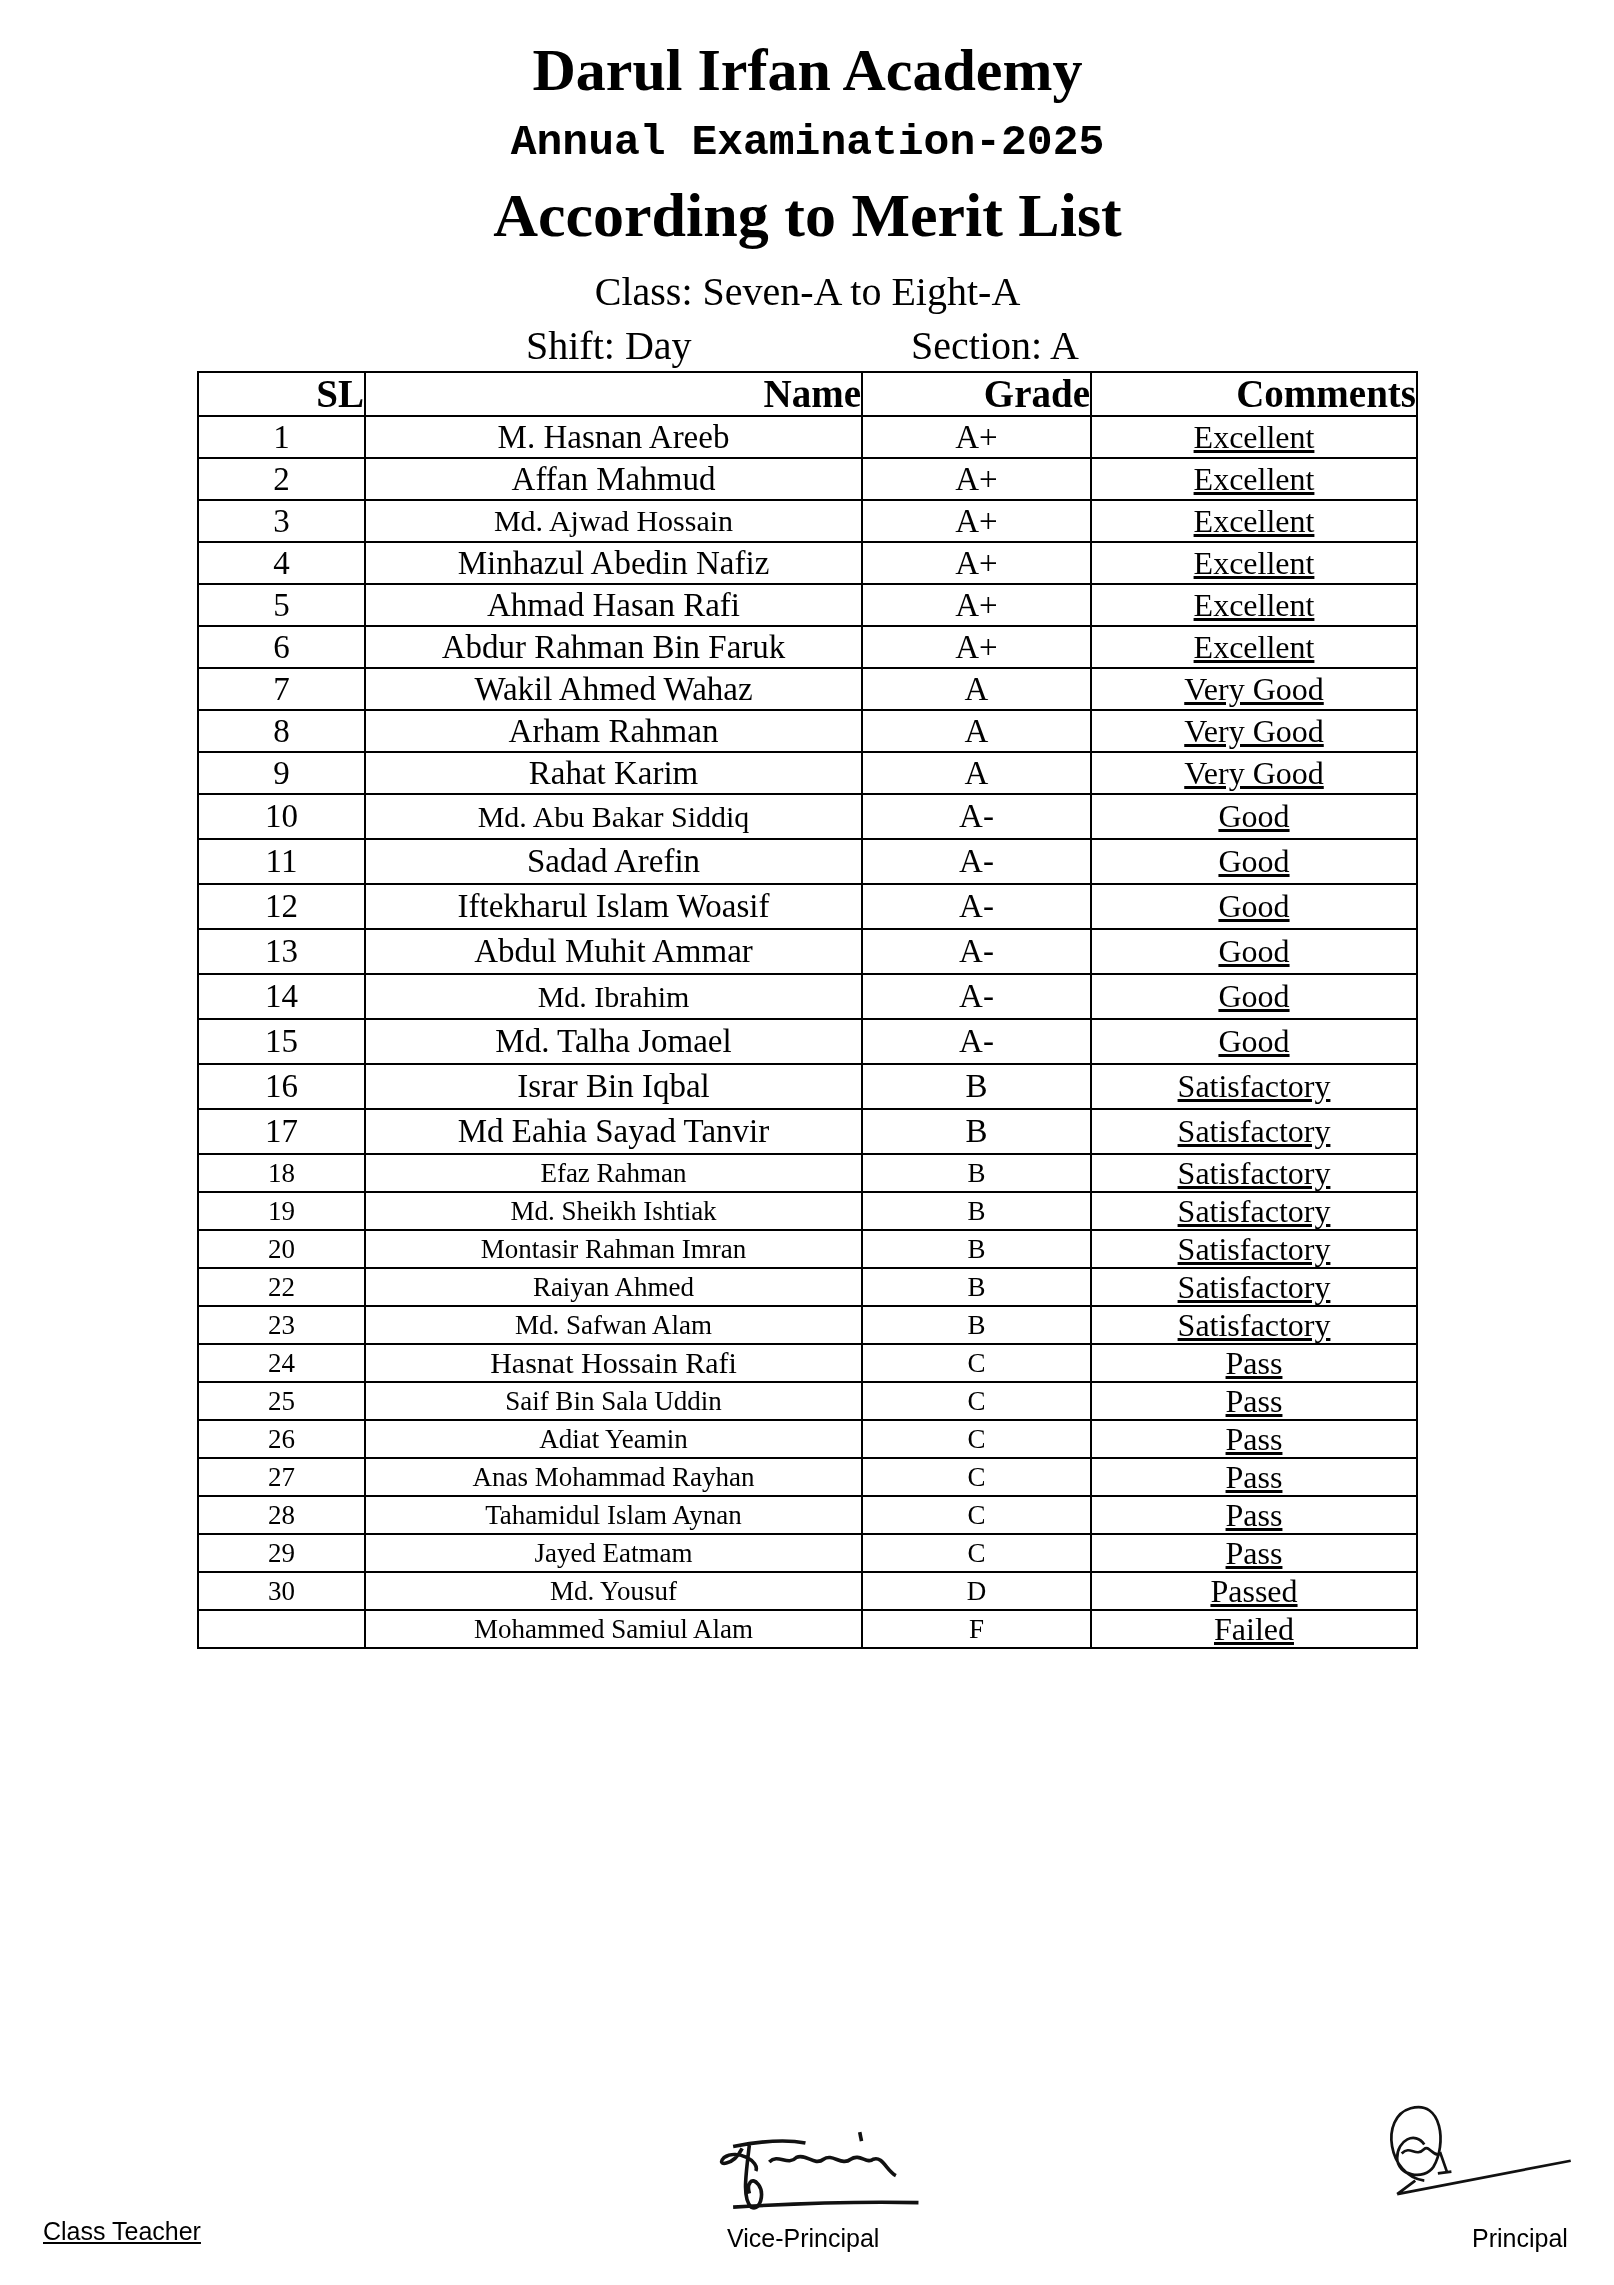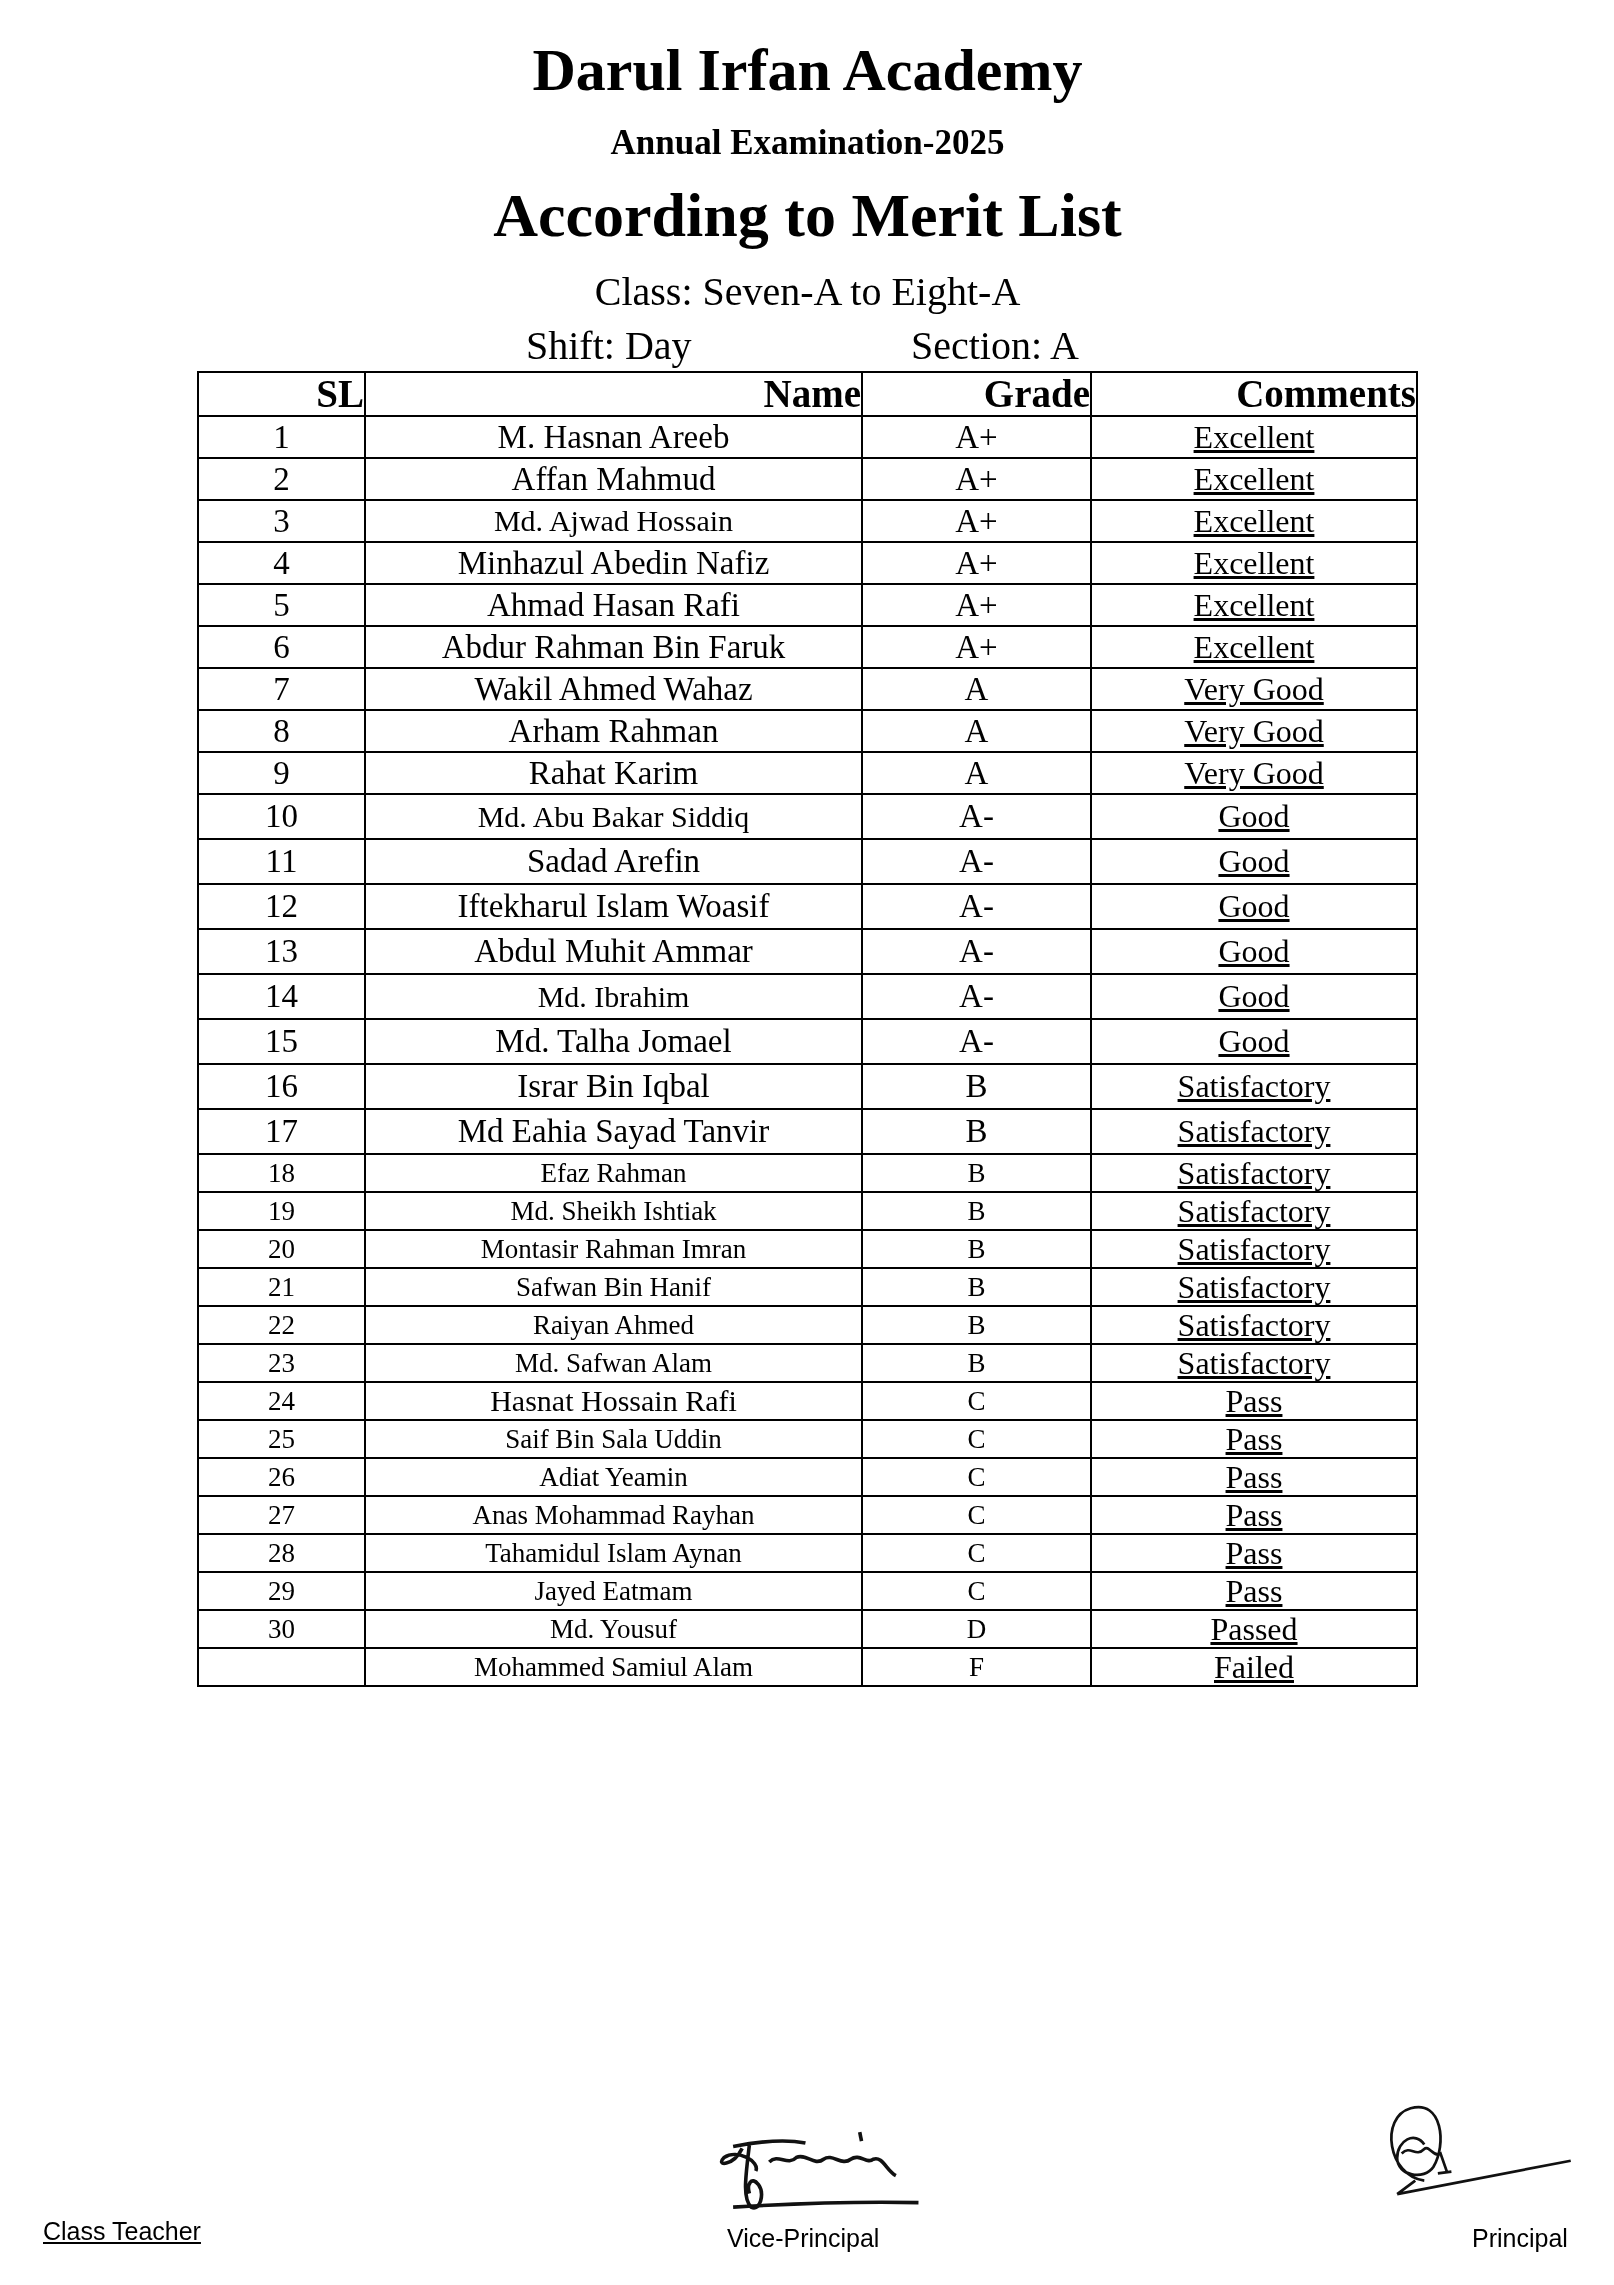--- a/index.html
+++ b/index.html
@@ -1,21 +1,21 @@
 <!DOCTYPE html>
 <html style="font-size:14.5px"><head>
   <meta charset="utf-8">
   <style>
     html, body { margin: 0; padding: 0; background: #ffffff; }
     body { width: 1615px; height: 2285px; position: relative; overflow: hidden; color: #000; }
     .serif { font-family: "Liberation Serif", "DejaVu Serif", serif; }
     .sans { font-family: "Liberation Sans", "DejaVu Sans", sans-serif; }
     .center-line { position: absolute; left: 0; width: 1615px; text-align: center; white-space: nowrap; }
     #title { top: 34px; font-size: 60px; font-weight: bold; line-height: 72px; }
-    #subtitle { top: 116px; font-size: 35px; font-weight: bold; line-height: 54px; }
+    #subtitle { top: 116px; font-size: 43px; font-weight: bold; line-height: 54px; font-family: Liberation Mono, monospace; }
     #merit { top: 179px; font-size: 62px; font-weight: bold; line-height: 72px; }
     #classline { top: 268px; font-size: 40px; line-height: 47px; }
     .shiftline { position: absolute; top: 322px; font-size: 40px; line-height: 47px; white-space: nowrap; }
     #shift { left: 526px; }
     #section { left: 911px; }
 
     table.merit {
       position: absolute; left: 197px; top: 371px; width: 1219px;
       border-collapse: collapse; table-layout: fixed;
     }
@@ -183,26 +183,20 @@
         <td class="grade">B</td>
         <td class="comm">Satisfactory</td>
       </tr>
       <tr class="band-c">
         <td class="sl">20</td>
         <td class="name">Montasir Rahman Imran</td>
         <td class="grade">B</td>
         <td class="comm">Satisfactory</td>
       </tr>
       <tr class="band-c">
-        <td class="sl">21</td>
-        <td class="name">Safwan Bin Hanif</td>
-        <td class="grade">B</td>
-        <td class="comm">Satisfactory</td>
-      </tr>
-      <tr class="band-c">
         <td class="sl">22</td>
         <td class="name">Raiyan Ahmed</td>
         <td class="grade">B</td>
         <td class="comm">Satisfactory</td>
       </tr>
       <tr class="band-c">
         <td class="sl">23</td>
         <td class="name">Md. Safwan Alam</td>
         <td class="grade">B</td>
         <td class="comm">Satisfactory</td>

